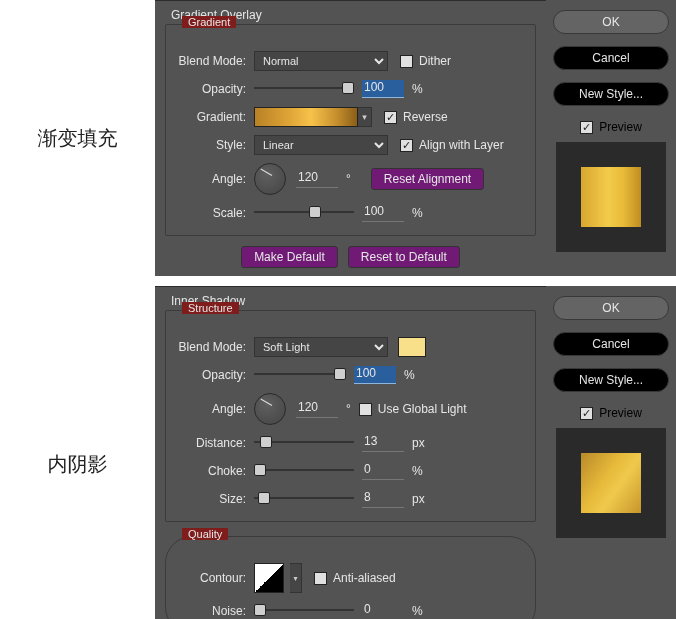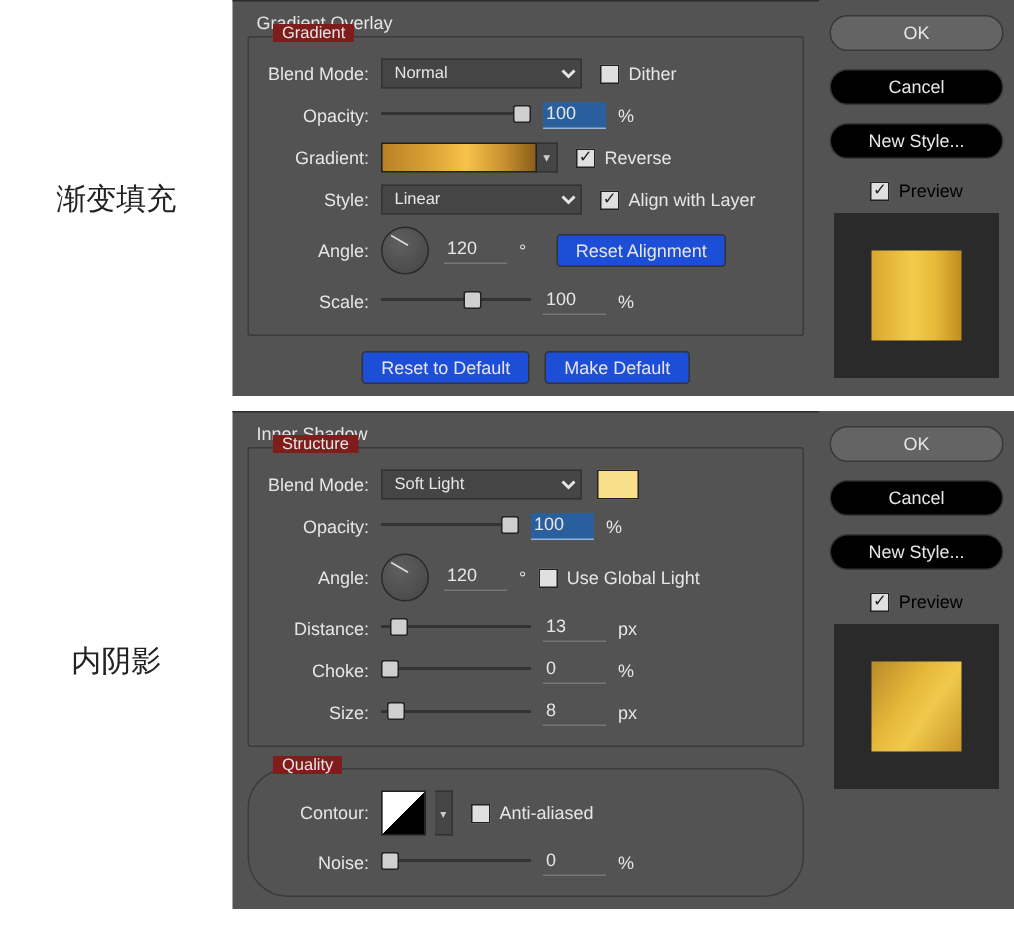--- a/index.html
+++ b/index.html
@@ -4,39 +4,39 @@
 <style>
 * { box-sizing: border-box; margin: 0; padding: 0; font-family: -apple-system, "Segoe UI", Arial, sans-serif; }
 body { background: #fff; width: 676px; }
 .section { display: flex; border-bottom: 10px solid #fff; }
 .cn-label { width: 155px; display: flex; align-items: center; justify-content: center; font-family: "KaiTi", "STKaiti", serif; font-size: 20px; color: #222; background: #fff; }
 .panel { flex: 1; background: #535353; position: relative; color: #e6e6e6; font-size: 12px; padding-bottom: 8px; border-top: 1px solid #2c2c2c; }
 .title { padding: 7px 0 0 16px; font-size: 12px; }
 .group-box { margin: 2px 10px 0 10px; border: 1px solid #3b3b3b; border-radius: 2px; padding: 8px 10px 12px 10px; position: relative; }
 .group-label { position: absolute; top: -9px; left: 16px; background: #7f1d1d; padding: 0 6px; font-size: 11px; }
 .row { display: flex; align-items: center; margin-top: 8px; min-height: 20px; }
-.row.first { margin-top: 6px; }
+.row.first { margin-top: 18px; }
 .lbl { width: 78px; text-align: right; padding-right: 8px; color: #e6e6e6; font-size: 12px; }
 .select { background: #454545; border: 1px solid #333; color: #e6e6e6; height: 20px; font-size: 11px; padding: 1px 4px; }
 .select.w114 { width: 134px; }
 .cb { width: 13px; height: 13px; border: 1px solid #222; background: #e0e0e0; display: inline-flex; align-items: center; justify-content: center; margin-left: 12px; }
 .cb.left { margin-left: 0; }
 .cb.checked::after { content: "✓"; color: #222; font-size: 11px; line-height: 11px; }
 .aft { margin-left: 6px; font-size: 12px; }
 .slider { width: 100px; height: 14px; position: relative; background: linear-gradient(to bottom, transparent 5px, #333 5px, #333 7px, transparent 7px); margin-right: 8px; }
 .slider .thumb { position: absolute; top: 0; width: 12px; height: 12px; border-radius: 2px; background: #cfcfcf; border: 1px solid #222; }
 .numedit { width: 42px; height: 18px; font-size: 12px; color: #e6e6e6; text-align: left; padding: 0 2px; }
 .numedit.sel { background: #2a5f9e; border-bottom: 1px solid #8fb5dd; }
 .numedit.plain { border-bottom: 1px solid #777; }
 .unit { margin-left: 8px; font-size: 12px; }
 .grad-swatch { width: 104px; height: 20px; border: 1px solid #222; background: linear-gradient(90deg, #b88125 0%, #e1a638 35%, #f7c24a 55%, #c68f2e 80%, #8b5e18 100%); }
 .grad-dd { width: 14px; height: 20px; background: #454545; border: 1px solid #333; border-left: none; display: flex; align-items: center; justify-content: center; font-size: 9px; color: #ccc; }
 .dial { width: 32px; height: 32px; border-radius: 50%; border: 1px solid #2a2a2a; background: radial-gradient(circle at 40% 35%, #5f5f5f, #444); position: relative; margin-right: 10px; }
 .dial::after { content: ""; position: absolute; width: 13px; height: 1px; background: #ddd; top: 11px; left: 4px; transform-origin: right center; transform: rotate(30deg); }
-.btn { background: #1d4ed8; border: 1px solid #333; color: #e6e6e6; font-size: 12px; height: 22px; padding: 0 12px; border-radius: 3px; cursor: pointer; }
+.btn { background: #701a75; border: 1px solid #333; color: #e6e6e6; font-size: 12px; height: 22px; padding: 0 12px; border-radius: 3px; cursor: pointer; }
 .btn + .btn { margin-left: 10px; }
 .btn-row { display: flex; justify-content: center; margin-top: 10px; }
 .right-col { width: 130px; background: #535353; padding: 10px 4px 0 4px; }
 .rc-btn { width: 116px; height: 24px; border-radius: 12px; background: #000000; border: 1px solid #383838; color: #e6e6e6; font-size: 12px; display: flex; align-items: center; justify-content: center; margin: 0 auto 12px auto; cursor: pointer; }
 .rc-btn.ok { background: #646464; font-weight: 500; }
 .prev-row { display: flex; align-items: center; justify-content: center; margin: 14px 0 8px 0; }
 .preview-box { width: 110px; height: 110px; background: #2a2a2a; margin: 6px auto 0 auto; display: flex; align-items: center; justify-content: center; }
 .swatch1 { width: 60px; height: 60px; background: linear-gradient(90deg, #d9a62f 0%, #f3cb4b 45%, #e8bb38 70%, #c08d22 100%); }
 .swatch2 { width: 60px; height: 60px; background: linear-gradient(125deg, #b88a29 0%, #e6b93a 40%, #f0c94c 60%, #c7962b 100%); }
 .color-swatch { width: 28px; height: 20px; border: 1px solid #222; margin-left: 10px; }
@@ -97,22 +97,22 @@
         <div class="lbl">Scale:</div>
         <div class="slider">
             <span class="thumb" style="left:55px;"></span>
           </div>
         <span class="numedit plain">100</span>
         <span class="unit">%</span>
       </div>
     </div>
 
     <div class="btn-row">
+      <button class="btn">Make Default</button>
       <button class="btn">Reset to Default</button>
-      <button class="btn">Make Default</button>
     </div>
   </div>
 
   <div class="right-col">
     <div class="rc-btn ok">OK</div>
     <div class="rc-btn">Cancel</div>
     <div class="rc-btn">New Style...</div>
     <div class="prev-row">
       <span class="cb left checked"></span>
       <span class="aft">Preview</span>

